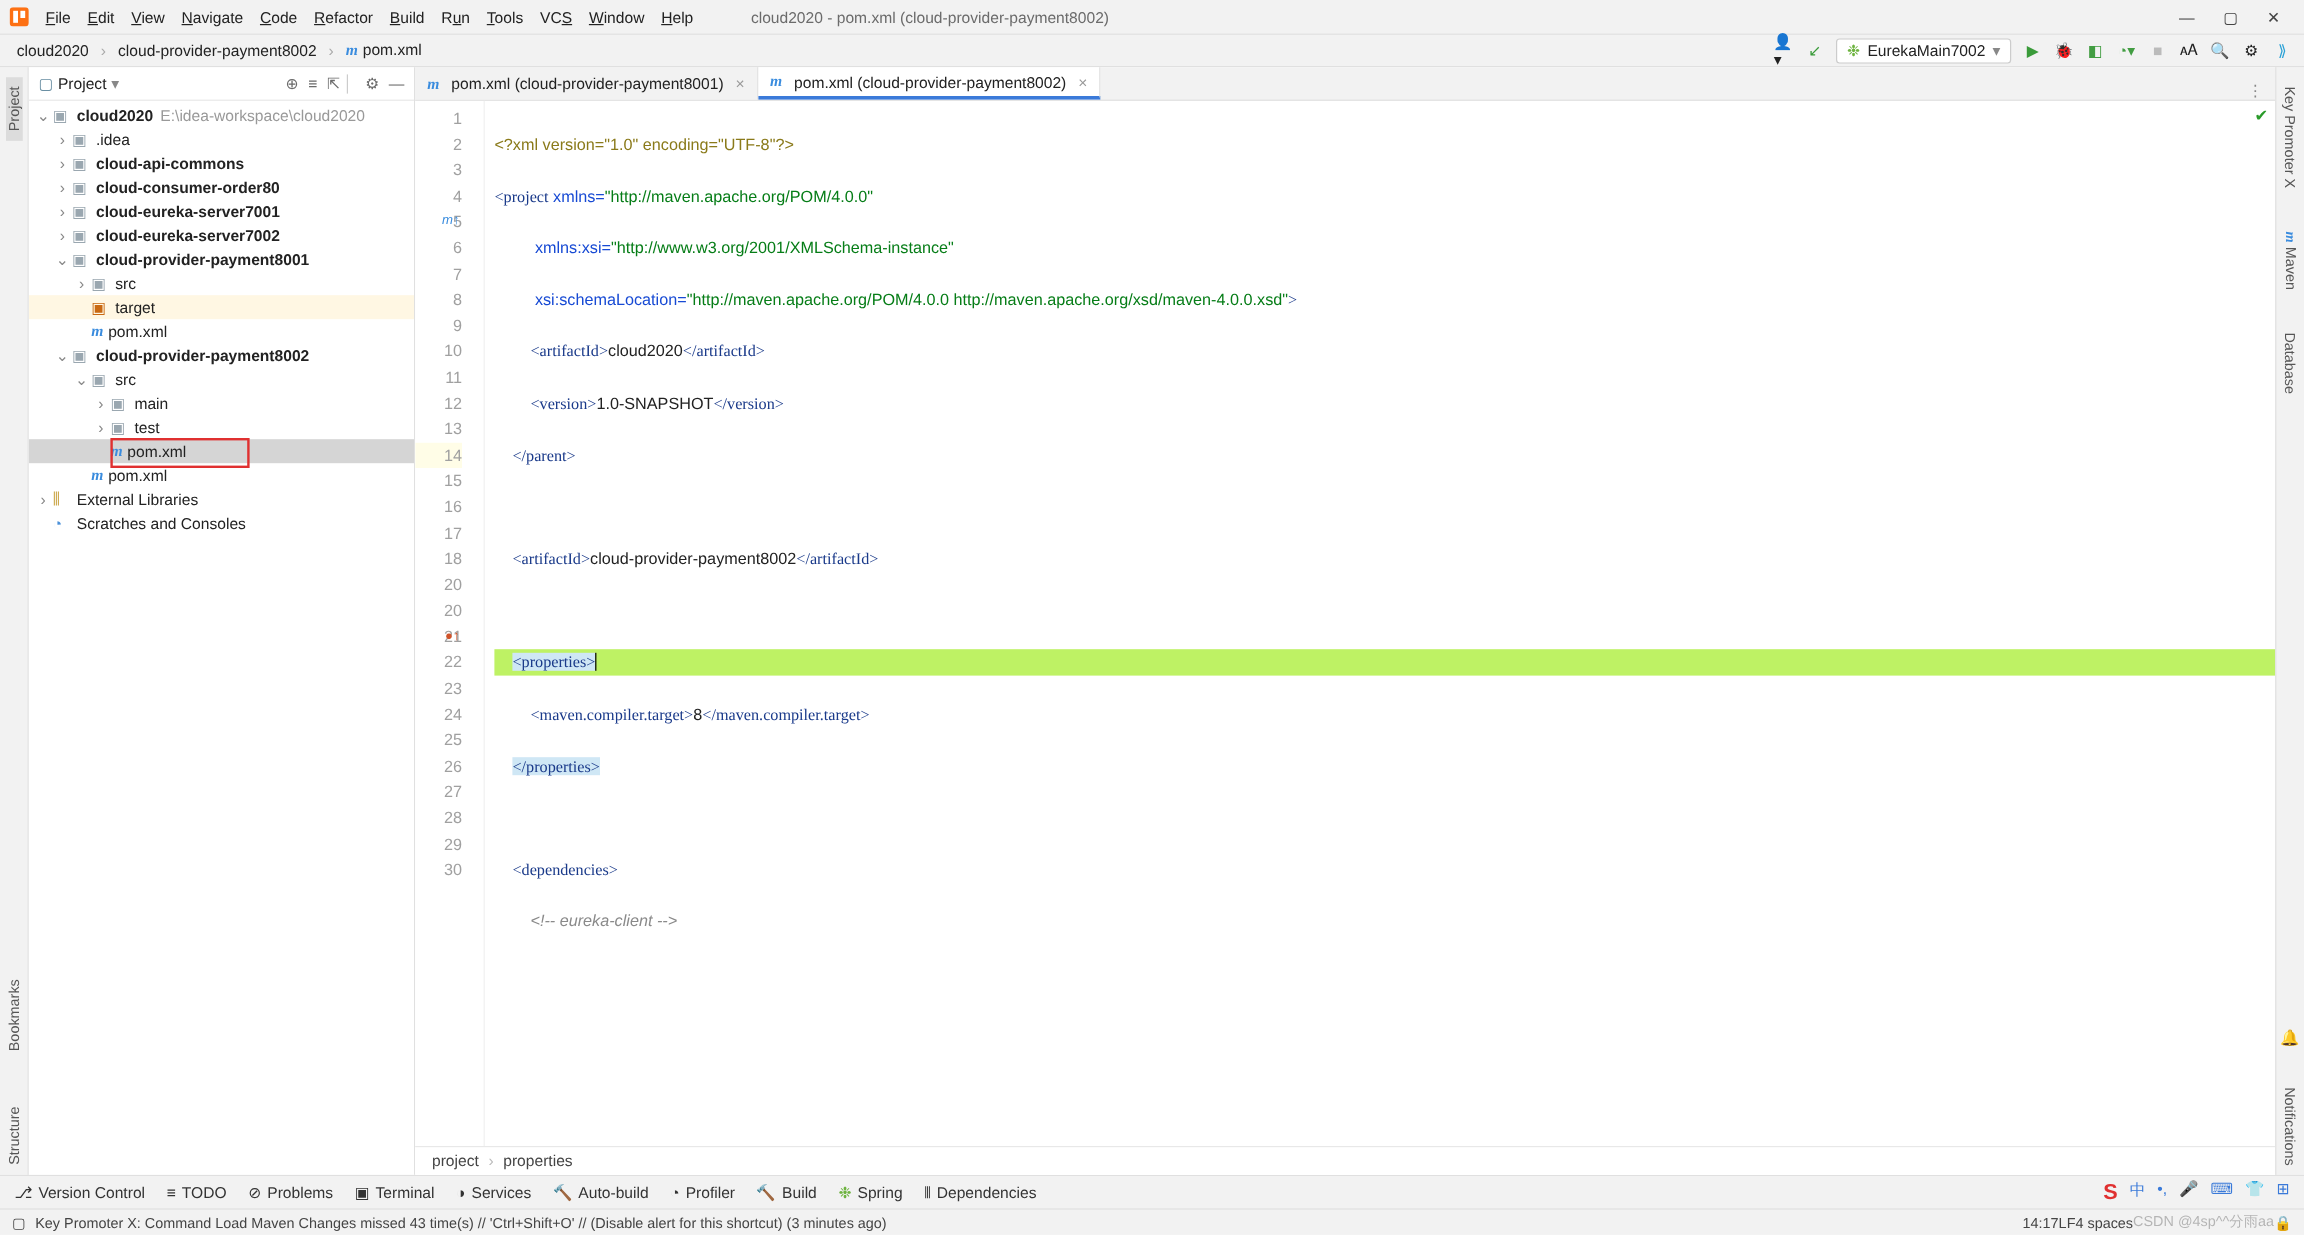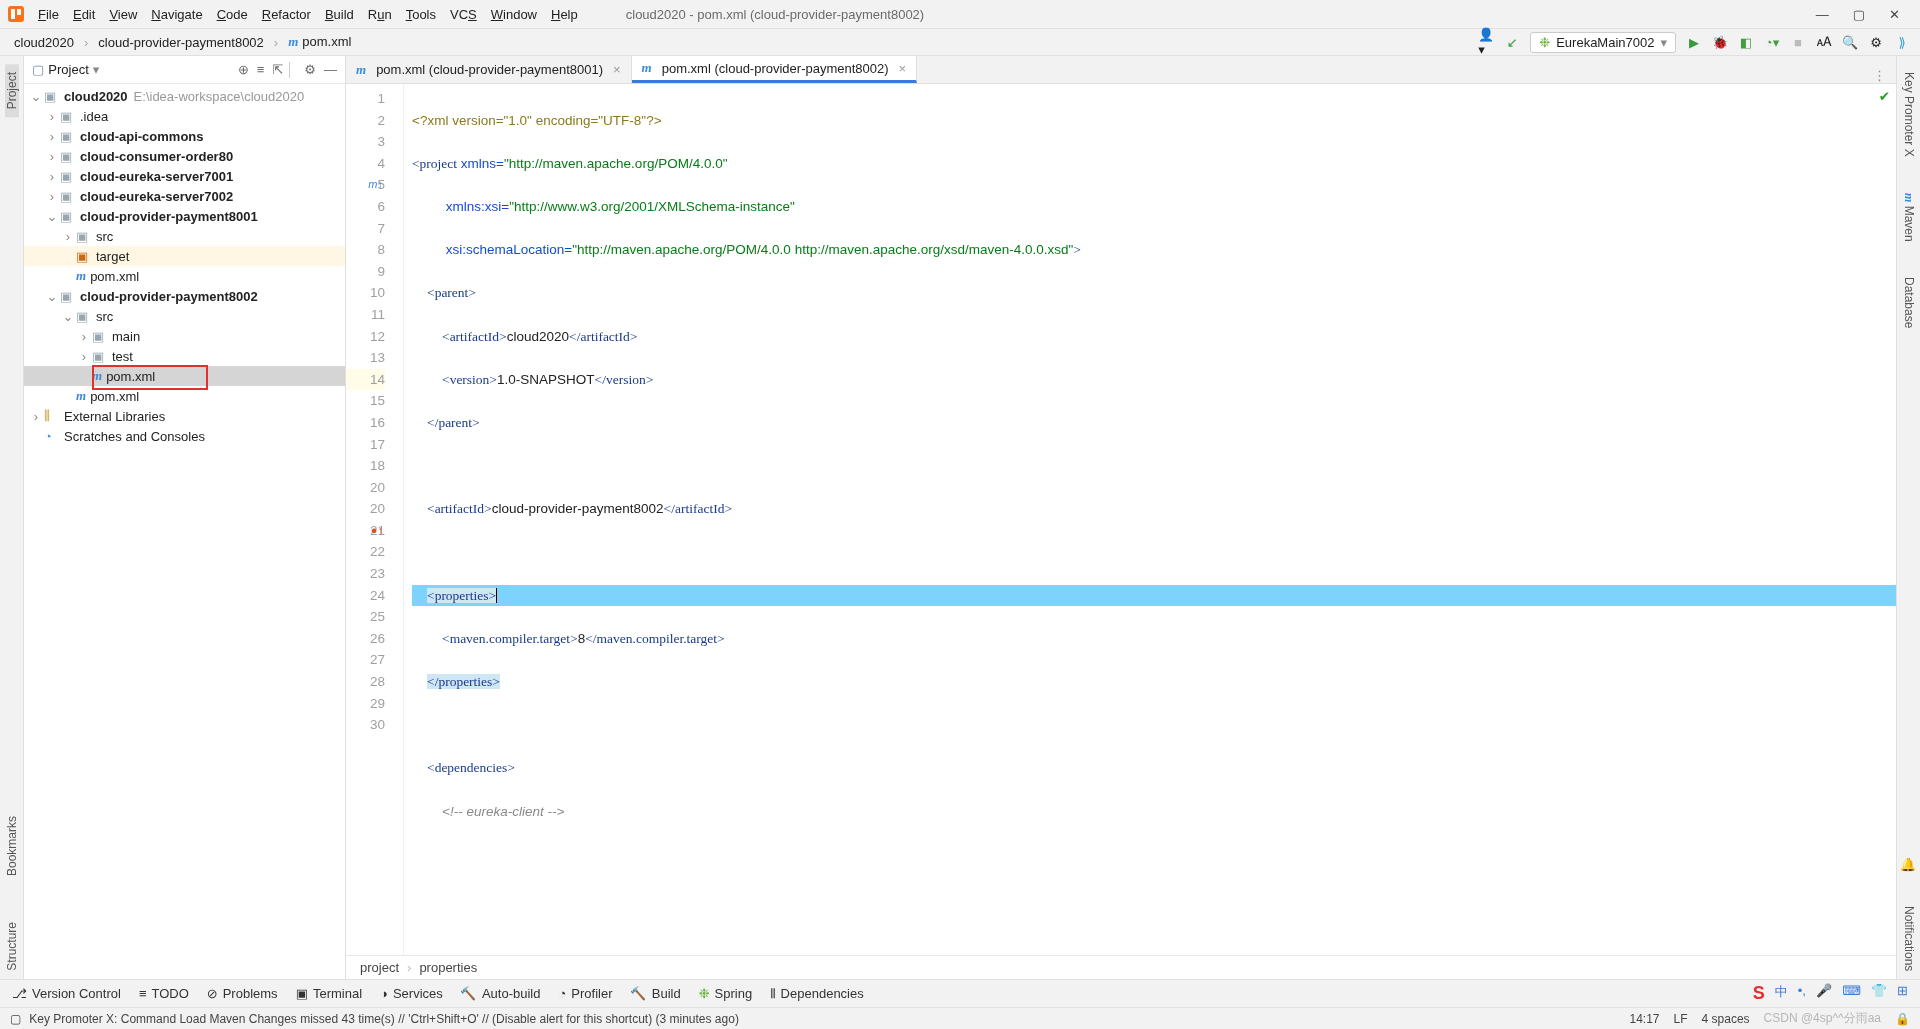--- a/index.html
+++ b/index.html
@@ -60,21 +60,21 @@
 .code .t-txt { color:#222; }
 .code .hl { background:#cfe7f5; }
 .code .cursor { border-right:1px solid #000; }
 .edcrumb { height:24px; border-top:1px solid #e8e8e8; display:flex; align-items:center; padding-left:14px; gap:8px; color:#444; background:#fff; }
 .edcrumb .sep { color:#bbb; }
 .toolwin { height:28px; background:#f2f2f2; border-top:1px solid #e0e0e0; display:flex; align-items:center; gap:18px; padding:0 12px; }
 .toolwin .tw { display:flex; align-items:center; gap:5px; cursor:pointer; color:#333; }
 .toolwin .rightico { margin-left:auto; display:flex; gap:10px; }
 .toolwin .rightico span { cursor:pointer; }
 .status { height:22px; background:#f2f2f2; border-top:1px solid #e0e0e0; display:flex; align-items:center; padding:0 10px; font-size:12px; color:#444; }
-.status .sright { margin-left:auto; display:flex; gap:14px; align-items:center; }
+.status .sright { margin-left:auto; display:flex; align-items:center; }
 svg { display:block; }
 .play { color:#3a9b3a; }
 .bug { color:#3a9b3a; }
 </style>
 </head>
 <body>
 
 <div class="menubar">
   <span class="logo">
       <svg width="16" height="16">
@@ -295,28 +295,27 @@
           <div>27</div>
           <div>28</div>
           <div>29</div>
           <div>30</div>
       </div>
       <div class="code">
 <div><span class="t-pi">&lt;?xml version="1.0" encoding="UTF-8"?&gt;</span></div>
 <div><span class="t-tag">&lt;project</span><span class="t-attr"> xmlns=</span><span class="t-str">"http://maven.apache.org/POM/4.0.0"</span></div>
 <div>         <span class="t-attr">xmlns:xsi=</span><span class="t-str">"http://www.w3.org/2001/XMLSchema-instance"</span></div>
 <div>         <span class="t-attr">xsi:schemaLocation=</span><span class="t-str">"http://maven.apache.org/POM/4.0.0 http://maven.apache.org/xsd/maven-4.0.0.xsd"</span><span class="t-tag">&gt;</span></div>
-<div>    <span class="t-tag">&lt;parent&gt;</span></div>
 <div>        <span class="t-tag">&lt;artifactId&gt;</span><span class="t-txt">cloud2020</span><span class="t-tag">&lt;/artifactId&gt;</span></div>
 <div>        <span class="t-tag">&lt;version&gt;</span><span class="t-txt">1.0-SNAPSHOT</span><span class="t-tag">&lt;/version&gt;</span></div>
 <div>    <span class="t-tag">&lt;/parent&gt;</span></div>
 <div> </div>
 <div>    <span class="t-tag">&lt;artifactId&gt;</span><span class="t-txt">cloud-provider-payment8002</span><span class="t-tag">&lt;/artifactId&gt;</span></div>
 <div> </div>
-<div style="background:#7dd3fc">    <span class="t-tag hl">&lt;properties&gt;</span><span class="cursor"></span></div>
+<div style="background:#bef264">    <span class="t-tag hl">&lt;properties&gt;</span><span class="cursor"></span></div>
 <div>        <span class="t-tag">&lt;maven.compiler.target&gt;</span><span class="t-txt">8</span><span class="t-tag">&lt;/maven.compiler.target&gt;</span></div>
 <div>    <span class="t-tag hl">&lt;/properties&gt;</span></div>
 <div> </div>
 <div>    <span class="t-tag">&lt;dependencies&gt;</span></div>
 <div>        <span class="t-cmt">&lt;!-- eureka-client --&gt;</span></div>
 
 
 
 
 

